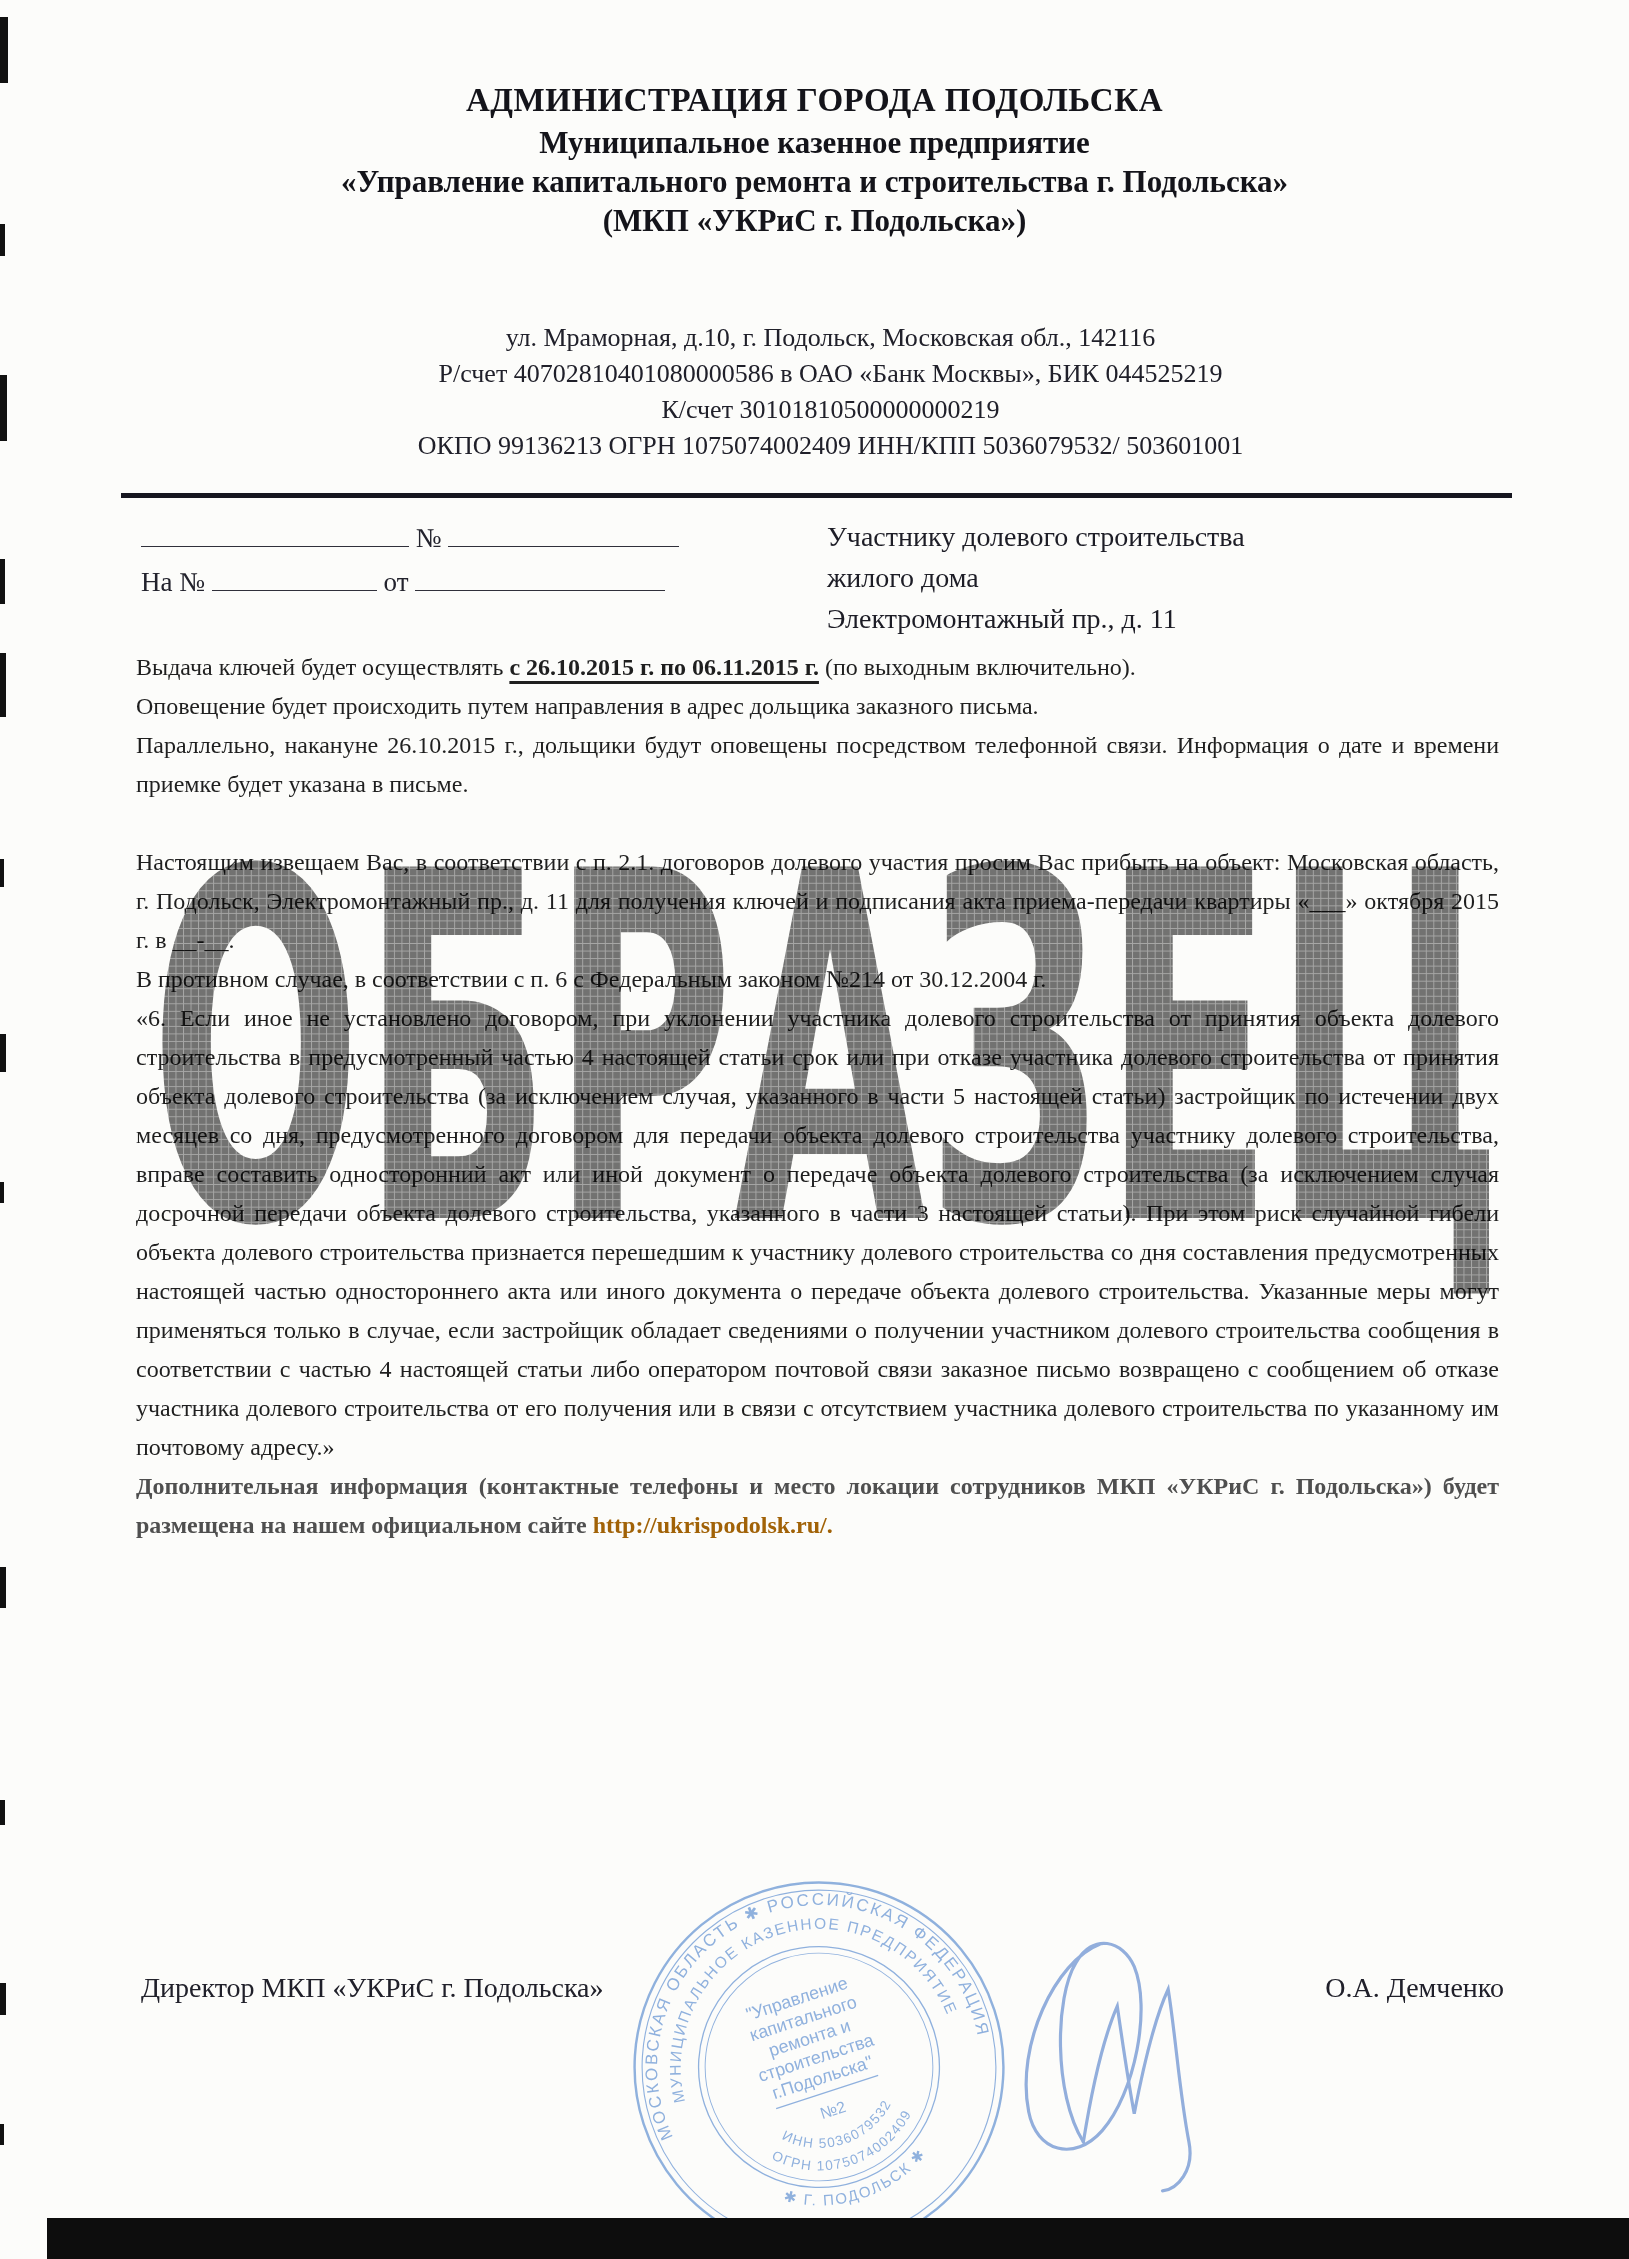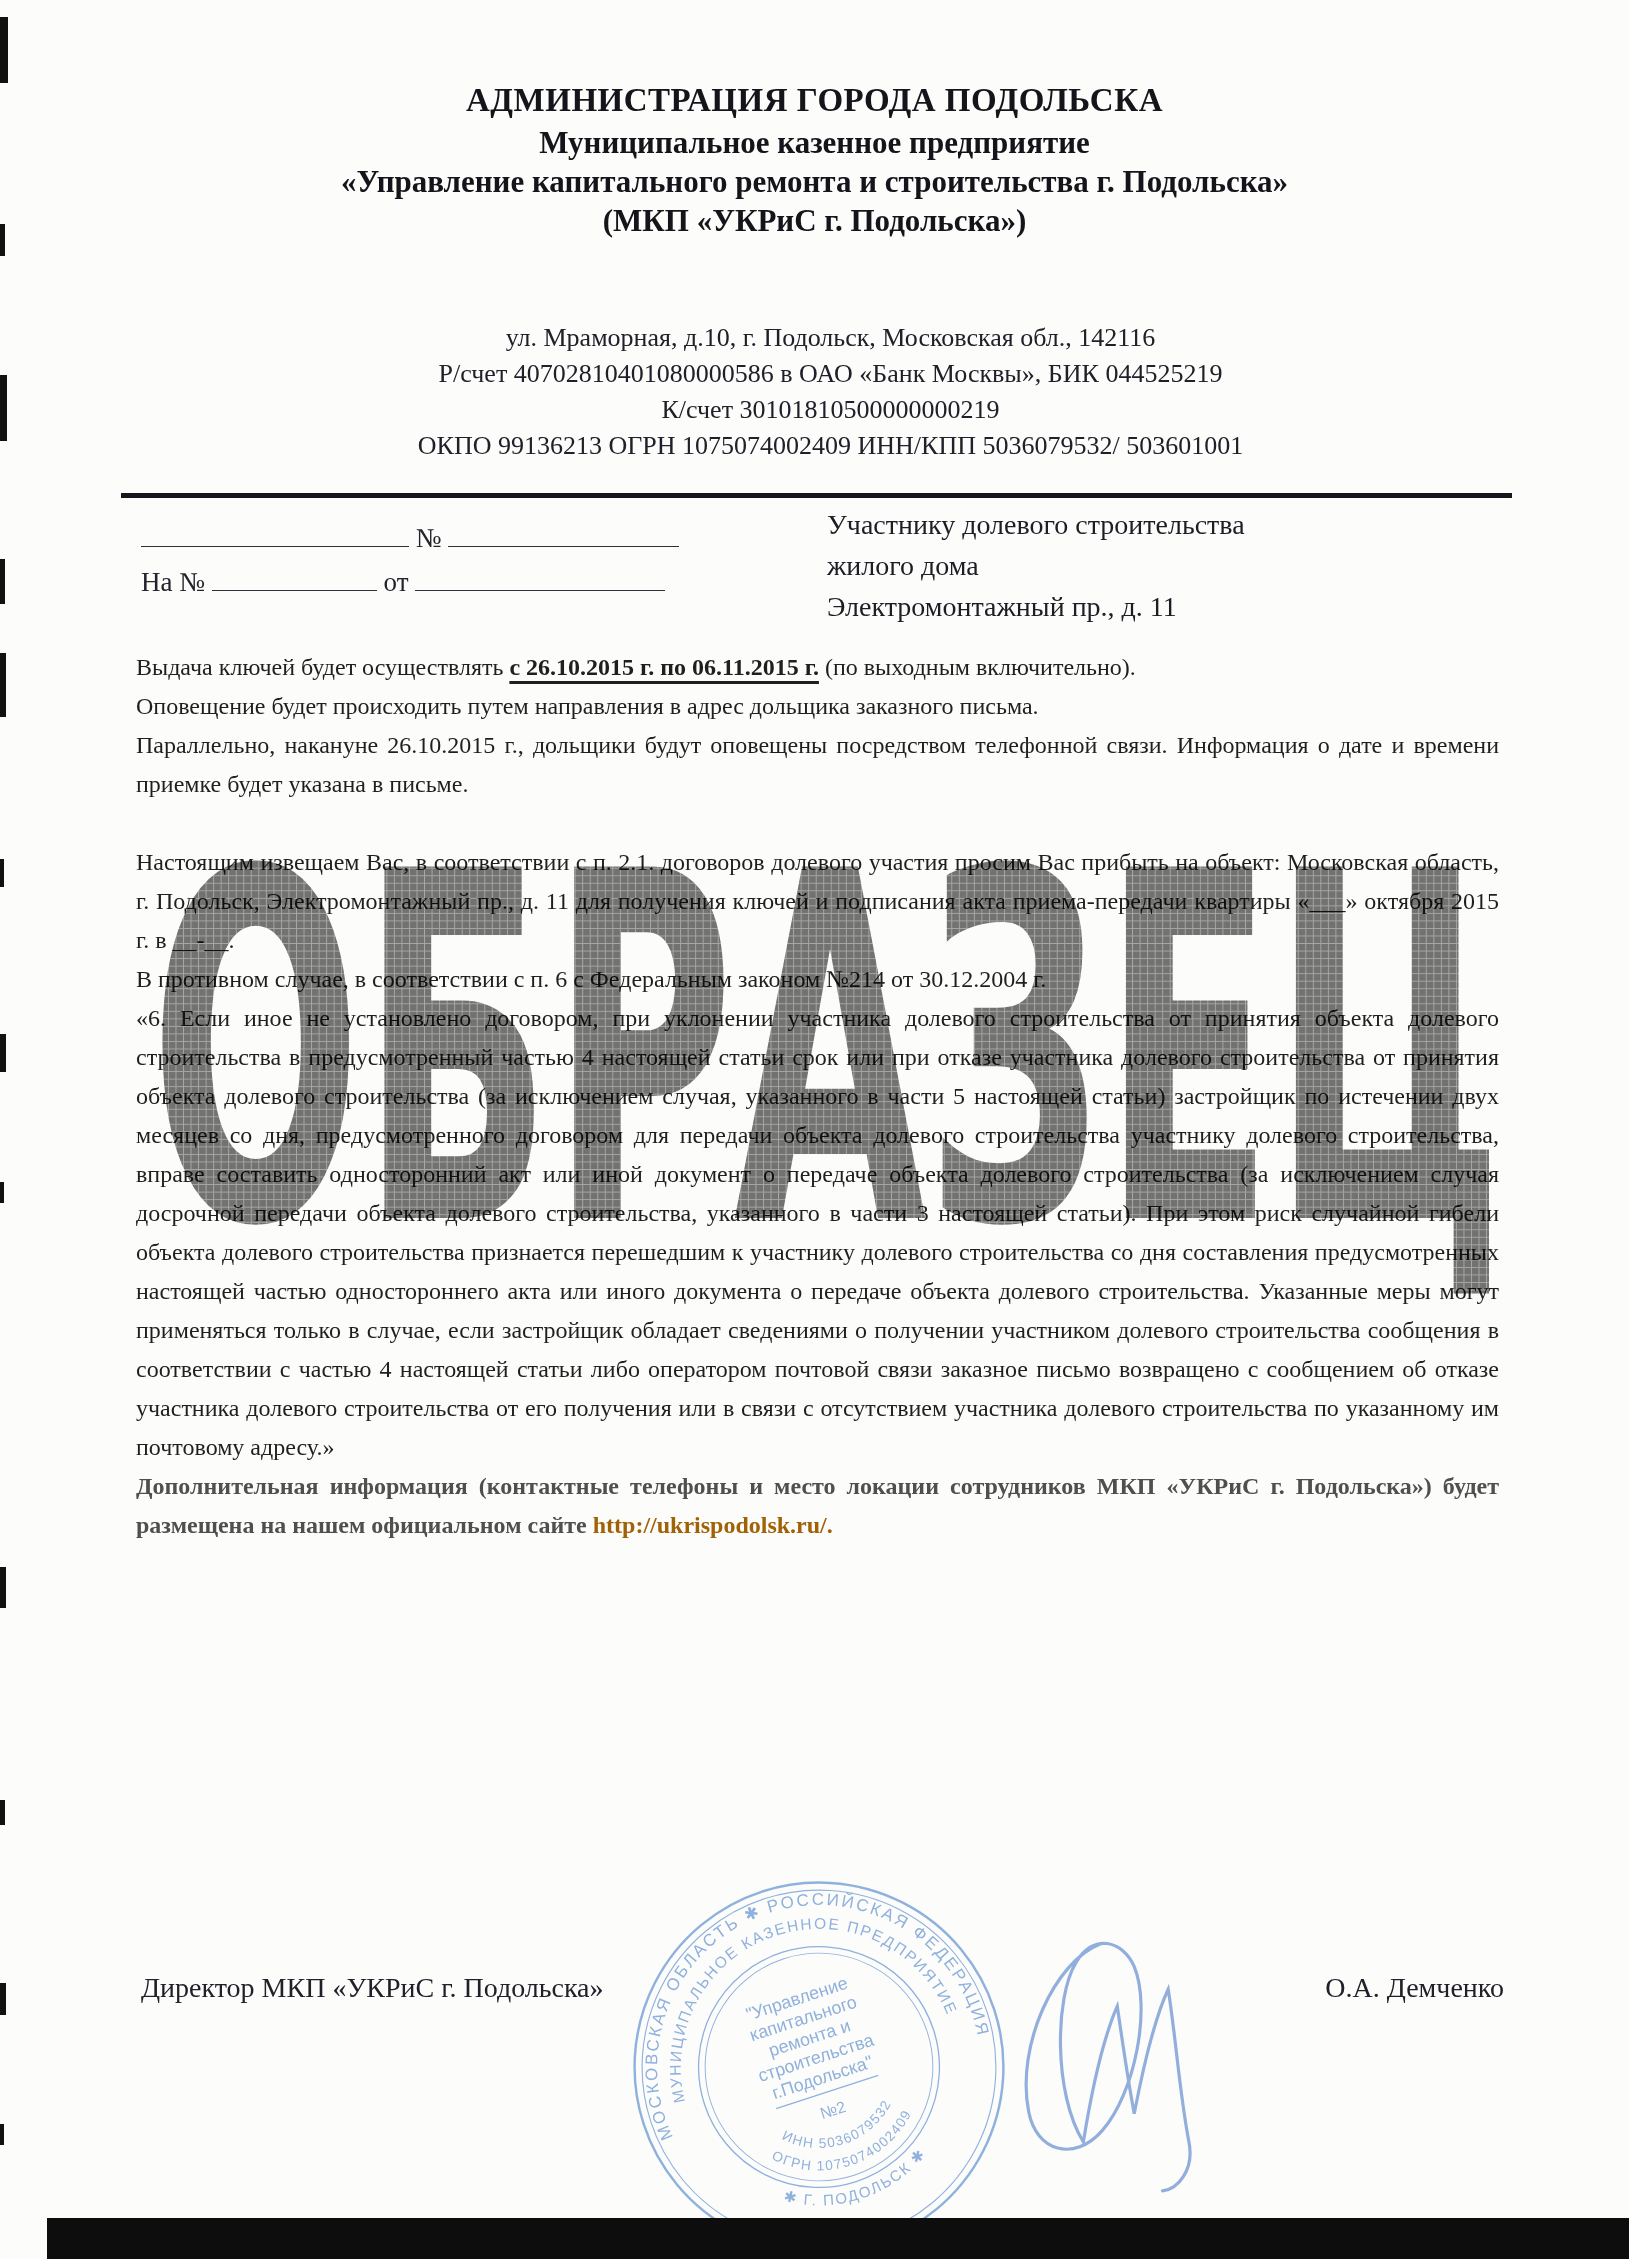--- a/index.html
+++ b/index.html
@@ -11,21 +11,21 @@
   
   .letterhead{position:absolute;top:66px;left:0;width:100%;text-align:center;font-weight:bold;color:#14141a;margin-top:16px;}
   .letterhead .h1{font-size:33px;letter-spacing:0.5px;margin-bottom:3.8px;}
   .letterhead .h2{font-size:31px;line-height:39px;}
   .contact{position:absolute;top:320px;left:0;width:100%;text-align:center;font-size:26px;line-height:36px;color:#20202a;padding-left:16px;}
   .rule{position:absolute;top:493px;left:121px;width:1391px;height:4.7px;background:#16161f;}
   
   .refblock{position:absolute;top:516px;left:141px;font-size:27px;line-height:44px;color:#23232d;}
   .blank{display:inline-block;border-bottom:1.9px solid #30303a;height:26px;vertical-align:baseline;}
   .w285{width:268px}.w245{width:231px}.w175{width:165px}.w265{width:250px}
-  .recipient{position:absolute;top:504px;left:827px;font-size:28px;line-height:41px;color:#1d1d26;}
+  .recipient{position:absolute;top:516px;left:827px;font-size:28px;line-height:41px;color:#1d1d26;}
   
   .bodytext{position:absolute;top:648px;left:136px;width:1363px;font-size:24px;line-height:39px;text-align:justify;}
   .bodytext p{margin:0;}
   .b{font-weight:normal;}
   .bu{font-weight:bold;text-decoration:underline;text-decoration-thickness:2.8px;text-underline-offset:5.6px;}
   .gap-top{margin-top:39px !important;}
   .info-main{font-weight:bold;color:#4f4f4f;}
   .info-url{font-weight:bold;color:#a16207;}
   
   .sigrow{position:absolute;top:1972px;left:141px;width:1363px;display:flex;justify-content:space-between;font-size:28px;color:#20202a;}

